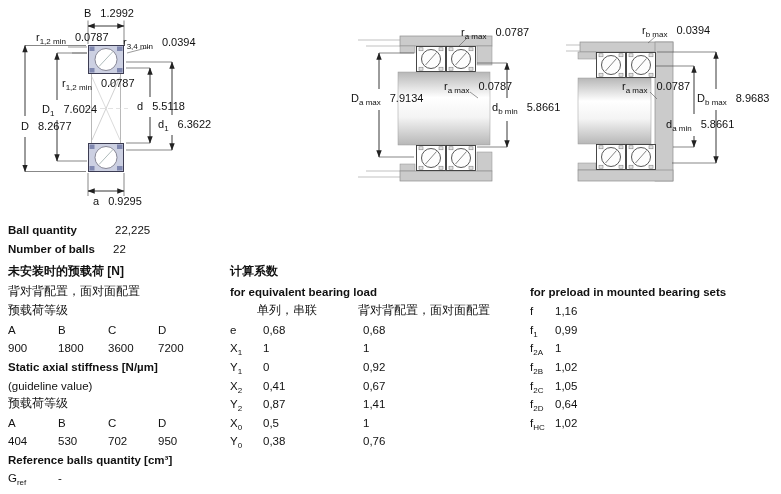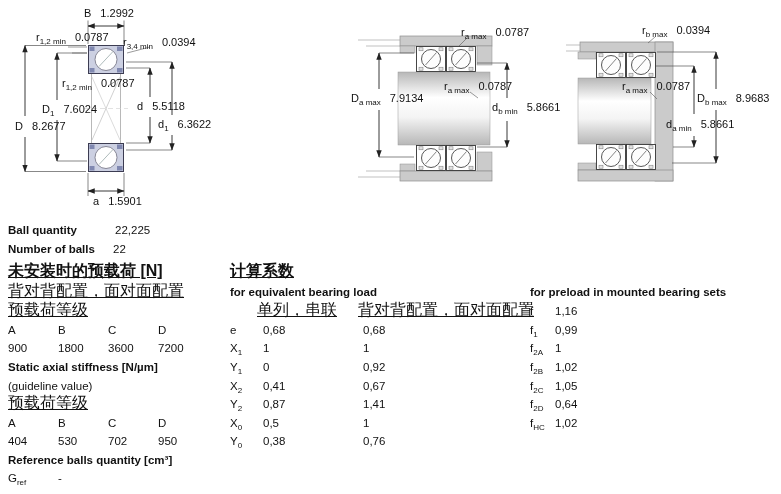--- a/index.html
+++ b/index.html
@@ -5,21 +5,21 @@
   html,body{margin:0;padding:0;background:#fff;}
   #page{position:relative;width:781px;height:494px;background:#fff;overflow:hidden;
         font-family:"Liberation Sans","DejaVu Sans",sans-serif;color:#111;}
   svg{position:absolute;left:0;top:0;}
   .dim{position:absolute;white-space:nowrap;font-size:11px;color:#111;line-height:12px;}
   .dim sub{font-size:8px;line-height:8px;}
   .dim .val{margin-left:9px;}
   .cell{position:absolute;white-space:nowrap;font-size:11.5px;line-height:14px;color:#111;}
   .cell sub{font-size:8px;}
   .b{font-weight:bold;}
-  .cn{font-size:16px;text-decoration:underline;}
+  .cn{font-size:12px;}
 </style>
 </head>
 <body>
 
 <div id="page">
 
   <svg width="781" height="494" viewBox="0 0 781 494">
     <defs>
       <marker id="ae" markerWidth="9" markerHeight="8" refX="7.5" refY="3" orient="auto">
         <path d="M0,0L8,3L0,6z" fill="#222"></path>
@@ -167,23 +167,23 @@
       <line x1="650" y1="92" x2="657" y2="99" stroke="#555" stroke-width="0.6"></line>
     </g>
   </svg>
 
   <span class="dim" style="left:84px;top:7px"><span class="sym"><span>B</span><sub></sub></span><span class="val">1.2992</span></span>
   <span class="dim" style="left:36px;top:31px"><span class="sym"><span>r</span><sub>1,2 min</sub></span><span class="val">0.0787</span></span>
   <span class="dim" style="left:123px;top:36px"><span class="sym"><span>r</span><sub>3,4 min</sub></span><span class="val">0.0394</span></span>
   <span class="dim" style="left:62px;top:77px"><span class="sym"><span>r</span><sub>1,2 min</sub></span><span class="val">0.0787</span></span>
   <span class="dim" style="left:42px;top:103px"><span class="sym"><span>D</span><sub>1</sub></span><span class="val">7.6024</span></span>
   <span class="dim" style="left:137px;top:100px"><span class="sym"><span>d</span><sub></sub></span><span class="val">5.5118</span></span>
-  <span class="dim" style="left:15px;top:120px"><span class="sym"><span>D</span><sub></sub></span><span class="val">8.2677</span></span>
+  <span class="dim" style="left:21px;top:120px"><span class="sym"><span>D</span><sub></sub></span><span class="val">8.2677</span></span>
   <span class="dim" style="left:158px;top:118px"><span class="sym"><span>d</span><sub>1</sub></span><span class="val">6.3622</span></span>
-  <span class="dim" style="left:93px;top:195px"><span class="sym"><span>a</span><sub></sub></span><span class="val">1.5901</span></span>
+  <span class="dim" style="left:93px;top:195px"><span class="sym"><span>a</span><sub></sub></span><span class="val">0.9295</span></span>
 
   <span class="dim" style="left:461px;top:26px"><span class="sym"><span>r</span><sub>a max</sub></span><span class="val">0.0787</span></span>
   <span class="dim" style="left:351px;top:92px"><span class="sym"><span>D</span><sub>a max</sub></span><span class="val">7.9134</span></span>
   <span class="dim" style="left:444px;top:80px"><span class="sym"><span>r</span><sub>a max</sub></span><span class="val">0.0787</span></span>
   <span class="dim" style="left:492px;top:101px"><span class="sym"><span>d</span><sub>b min</sub></span><span class="val">5.8661</span></span>
 
   <span class="dim" style="left:642px;top:24px"><span class="sym"><span>r</span><sub>b max</sub></span><span class="val">0.0394</span></span>
   <span class="dim" style="left:622px;top:80px"><span class="sym"><span>r</span><sub>a max</sub></span><span class="val">0.0787</span></span>
   <span class="dim" style="left:697px;top:92px"><span class="sym"><span>D</span><sub>b max</sub></span><span class="val">8.9683</span></span>
   <span class="dim" style="left:666px;top:118px"><span class="sym"><span>d</span><sub>a min</sub></span><span class="val">5.8661</span></span>

